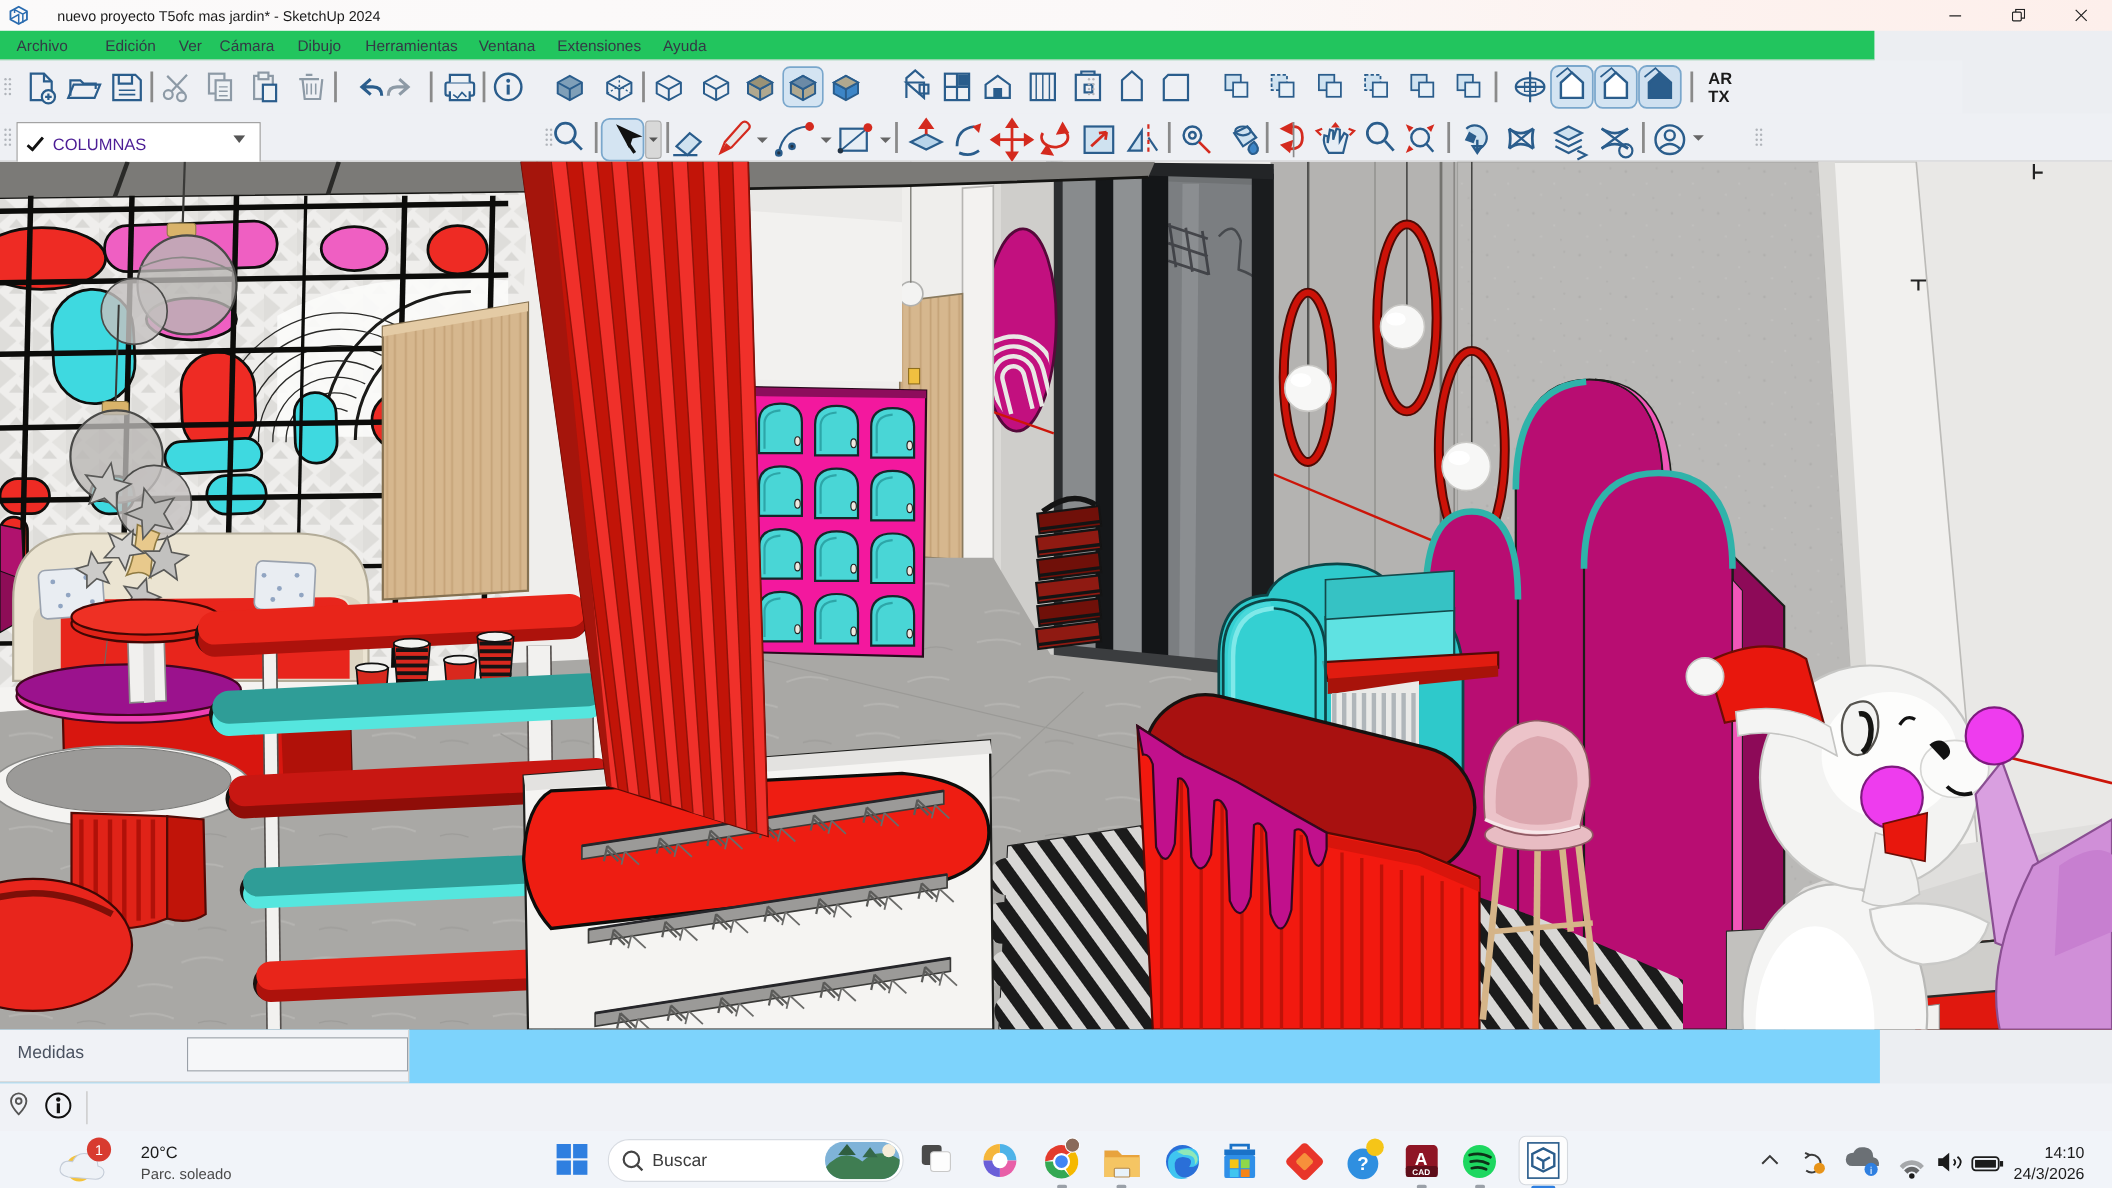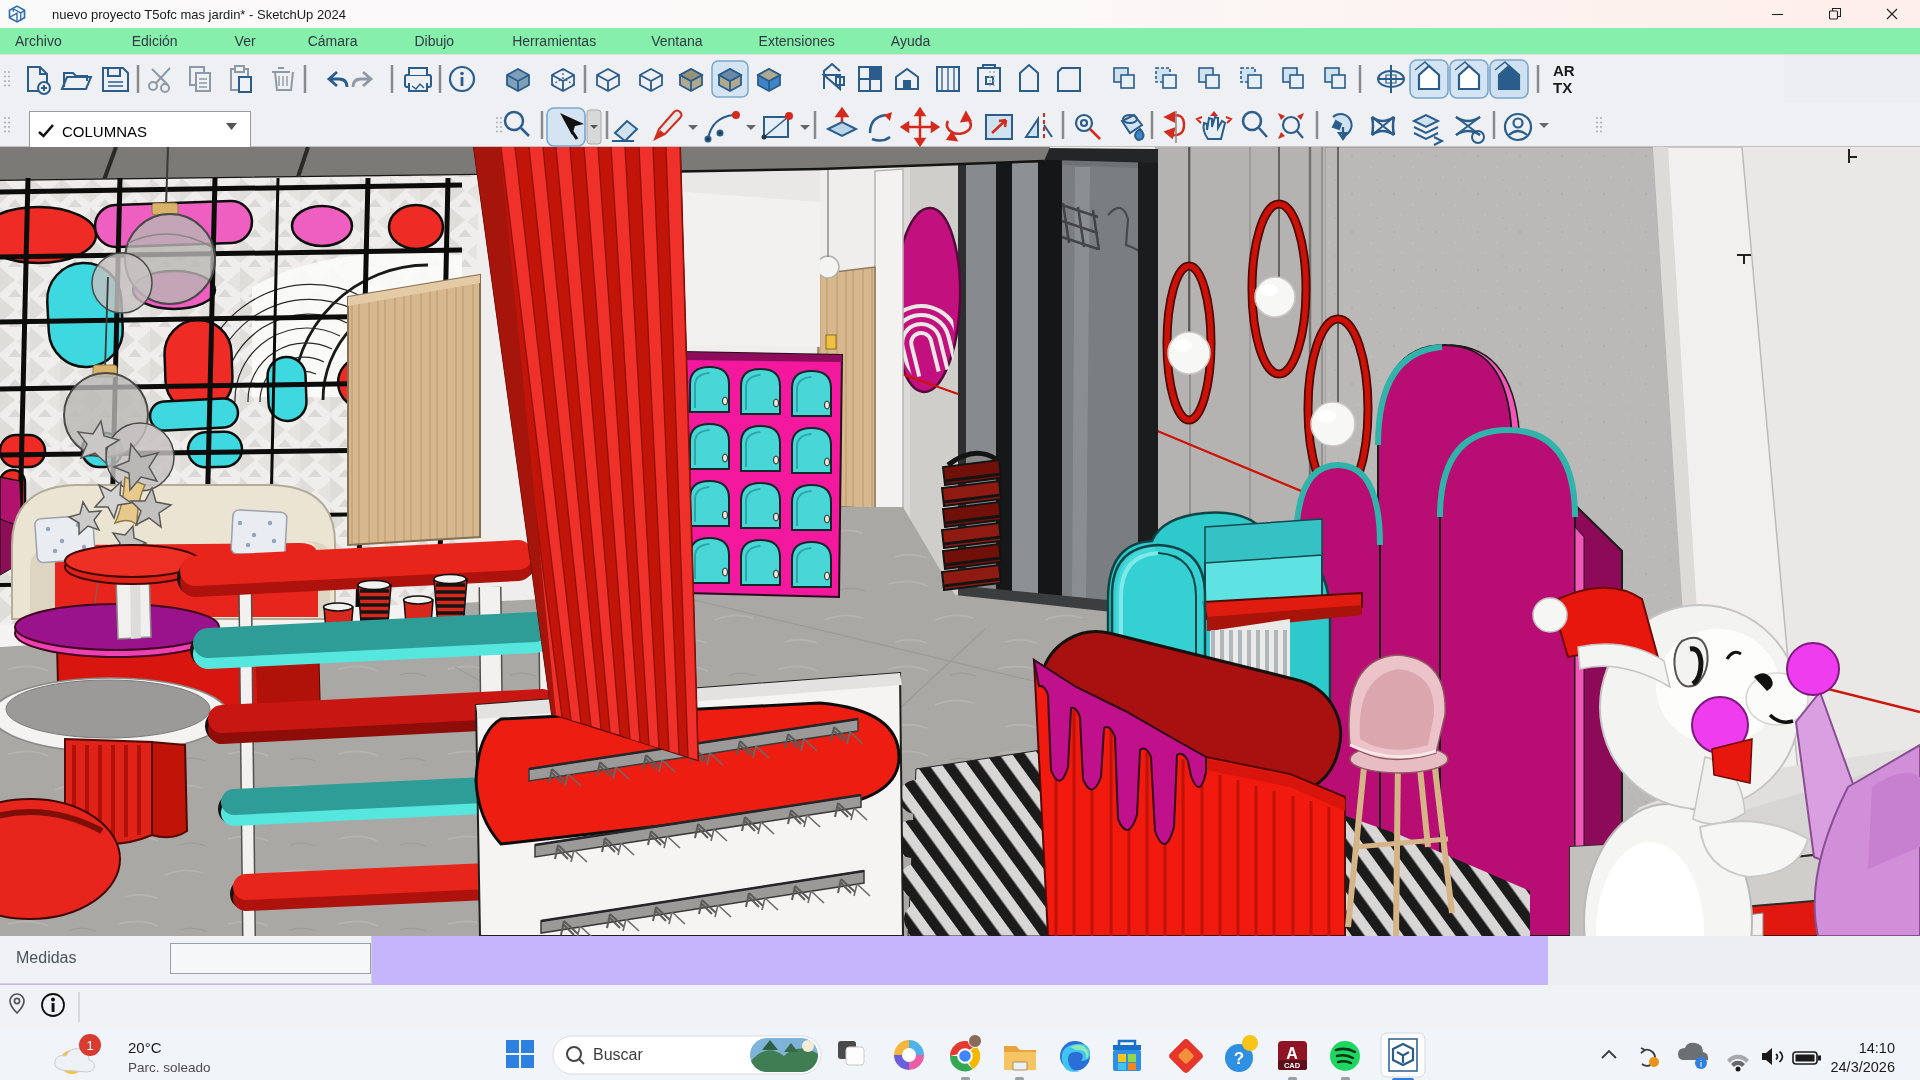--- a/index.html
+++ b/index.html
@@ -4,28 +4,28 @@
 <style>
   * { margin:0; padding:0; box-sizing:border-box; }
   html,body { width:1920px; height:1080px; overflow:hidden; font-family:"Liberation Sans",sans-serif; }
   #app { position:relative; width:1920px; height:1080px; background:#eceef2; }
   #titlebar { position:absolute; left:0; top:0; width:1920px; height:28px;
     background:linear-gradient(90deg,#fbfafa 0%,#fbf8f8 55%,#fdf2ef 80%,#fdefeb 100%);
     display:flex; align-items:center;gap:17px; }
   #titlebar .title { font-size:13px; color:#1b1b1b; margin-left:9px; }
   #winbtns { position:absolute; right:0; top:0; height:28px; display:flex; }
   #winbtns div { width:57px; height:28px; display:flex; align-items:center; justify-content:center; }
-  #menubar { position:absolute; left:0; top:28px; width:1920px; height:27px; background:#86efac;
-    display:flex; align-items:center; font-size:14px; color:#333a45; border-bottom:1px solid #e0e0e0;gap:36px; }
+  #menubar { position:absolute; left:0; top:28px; width:1704px; height:27px; background:#22c55e;
+    display:flex; align-items:center; font-size:14px; color:#333a45; border-bottom:1px solid #e0e0e0; }
   #toolbar1 { position:absolute; left:0; top:55px; width:1784px; height:48px; background:#eef0f4; }
   #toolbar2 { position:absolute; left:0; top:103px; width:1920px; height:44px; background:#eef0f4; border-bottom:1px solid #c2c2c2; }
-  #columnas { position:absolute; left:29px; top:8px; width:222px; height:40px; background:#fff;
-    border:1px solid #9a9a9a; display:flex; align-items:center; font-size:15px; color:#000000; }
+  #columnas { position:absolute; left:15px; top:8px; width:222px; height:40px; background:#fff;
+    border:1px solid #9a9a9a; display:flex; align-items:center; font-size:15px; color:#4c1d95; }
   #viewport { position:absolute; left:0; top:147px; width:1920px; height:789px; background:#fff; border-bottom:2px solid #111; }
-  #medidas { position:absolute; left:0; top:936px; width:1548px; height:49px; background:#c4b5fd; }
+  #medidas { position:absolute; left:0; top:936px; width:1709px; height:49px; background:#7dd3fc; }
   #medpanel { position:absolute; left:0; top:0; width:372px; height:48px; border-right:1px solid #d2d2d2; border-bottom:1px solid #d2d2d2; background:#f0f2f6; }
   #medidas .lbl { position:absolute; left:16px; top:13px; font-size:16px; color:#4a5260; }
   #medidas .inp { position:absolute; left:170px; top:7px; width:201px; height:31px; border:1px solid #9aa0a8; background:#f6f7f9; }
   #statusbar { position:absolute; left:0; top:985px; width:1920px; height:43px; background:#f0f2f6; }
   #taskbar { position:absolute; left:0; top:1028px; width:1920px; height:52px; background:#f1f4f9; }
 </style>
 </head>
 <body>
 <div id="app">
   <div id="titlebar">

